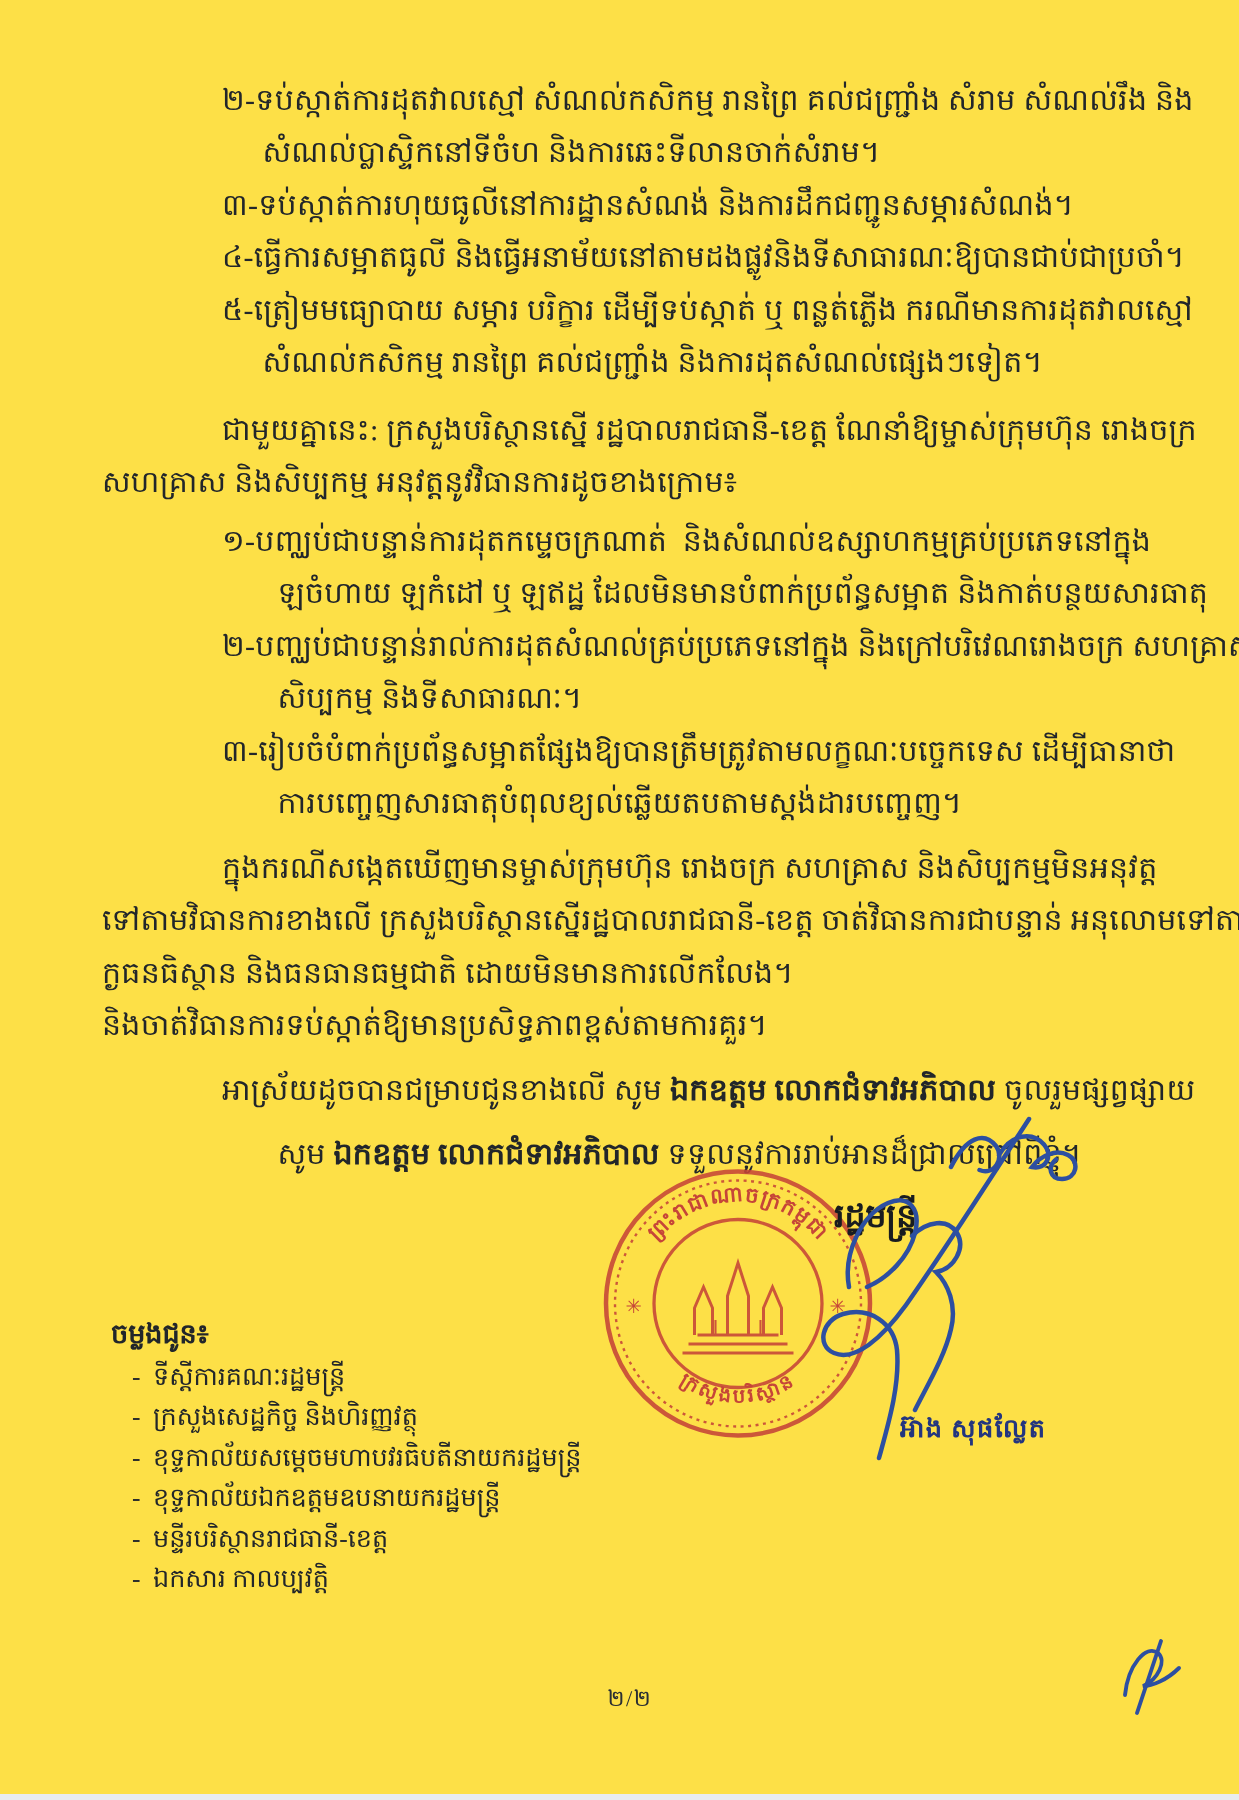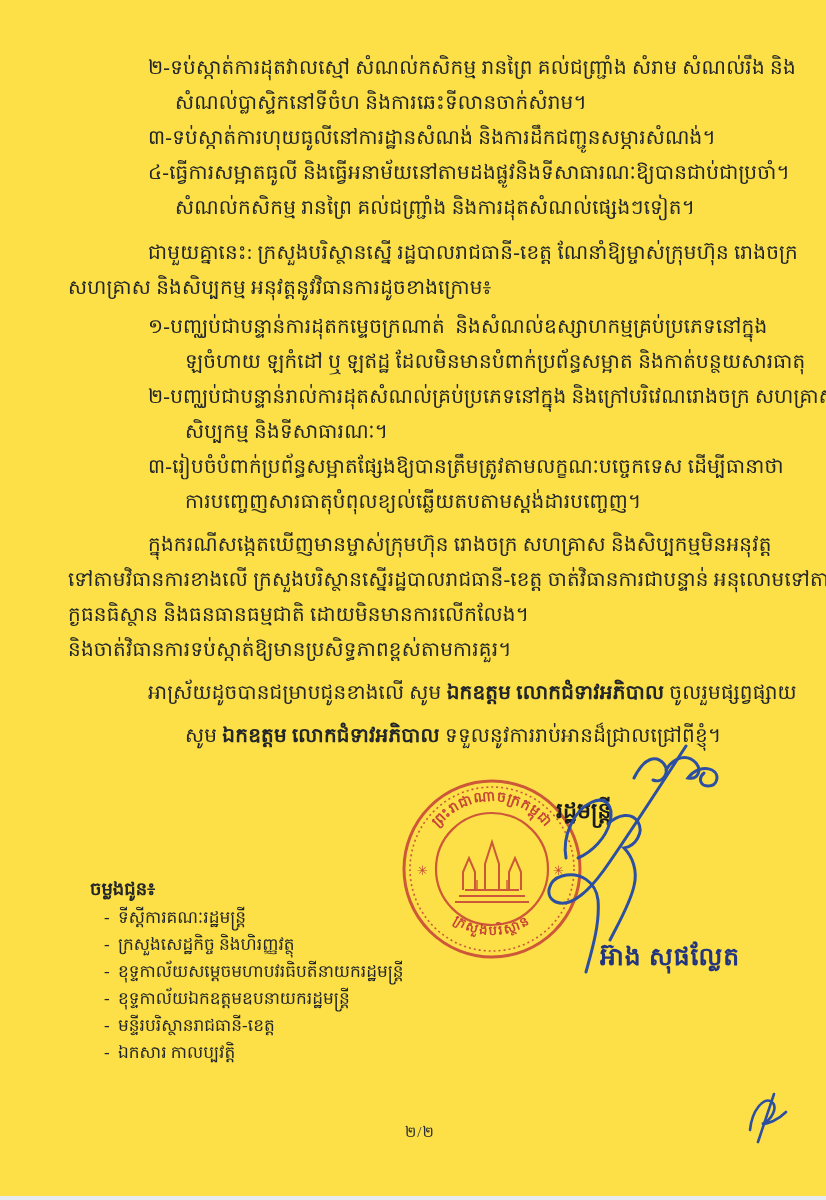--- a/index.html
+++ b/index.html
@@ -36,31 +36,31 @@
   .closing-line{margin-top:8px;}
 
   
   .minister-title{
     position:absolute;left:556px;top:797px;
     font-size:22px;font-weight:bold;color:#191c1f;
     white-space:nowrap;
   }
   .minister-name{
     position:absolute;left:600px;top:941px;
-    font-size:25px;font-weight:bold;color:#23357f;
+    font-size:17px;font-weight:bold;color:#23357f;
     white-space:nowrap;letter-spacing:1px;
   }
   .seal-wrap{position:absolute;left:393px;top:776px;width:198px;height:190px;}
   .sig-wrap{position:absolute;left:500px;top:740px;width:200px;height:240px;}
   .squiggle-wrap{position:absolute;left:630px;top:744px;width:100px;height:58px;}
   .corner-wrap{position:absolute;left:738px;top:1090px;width:54px;height:58px;}
 
   
   .cc{
-    position:absolute;left:90px;top:874px;width:430px;
+    position:absolute;left:74px;top:874px;width:430px;
     font-size:17px;
   }
   .cc-header{font-weight:bold;font-size:18px;line-height:30px;white-space:pre;}
   .cc-item{line-height:27px;padding-left:14px;white-space:pre;}
   .cc-item .dash{display:inline-block;width:14px;}
 
   .footer-page{
     position:absolute;left:405px;top:1122px;
     font-size:15px;color:#2a2e33;letter-spacing:1px;white-space:pre;
   }
@@ -68,20 +68,21 @@
 </head>
 <body>
 
 <div class="page">
 
   <div class="body-text">
     <div class="ln in1">២-ទប់ស្កាត់ការដុតវាលស្មៅ សំណល់កសិកម្ម រានព្រៃ គល់ជញ្ជ្រាំង សំរាម សំណល់រឹង និង</div>
     <div class="ln in2">សំណល់ប្លាស្ទិកនៅទីចំហ និងការឆេះទីលានចាក់សំរាម។</div>
     <div class="ln in1">៣-ទប់ស្កាត់ការហុយធូលីនៅការដ្ឋានសំណង់ និងការដឹកជញ្ជូនសម្ភារសំណង់។</div>
     <div class="ln in1">៤-ធ្វើការសម្អាតធូលី និងធ្វើអនាម័យនៅតាមដងផ្លូវនិងទីសាធារណៈឱ្យបានជាប់ជាប្រចាំ។</div>
+    <div class="ln in1">៥-ត្រៀមមធ្យោបាយ សម្ភារ បរិក្ខារ ដើម្បីទប់ស្កាត់ ឬ ពន្លត់ភ្លើង ករណីមានការដុតវាលស្មៅ</div>
     <div class="ln in2">សំណល់កសិកម្ម រានព្រៃ គល់ជញ្ជ្រាំង និងការដុតសំណល់ផ្សេងៗទៀត។</div>
     <div class="ln in1 gap-lg">ជាមួយគ្នានេះ: ក្រសួងបរិស្ថានស្នើ រដ្ឋបាលរាជធានី-ខេត្ត ណែនាំឱ្យម្ចាស់ក្រុមហ៊ុន រោងចក្រ</div>
     <div class="ln in0">សហគ្រាស និងសិប្បកម្ម អនុវត្តនូវវិធានការដូចខាងក្រោម៖</div>
     <div class="ln in1 gap-sm">១-បញ្ឈប់ជាបន្ទាន់ការដុតកម្ទេចក្រណាត់  និងសំណល់ឧស្សាហកម្មគ្រប់ប្រភេទនៅក្នុង</div>
     <div class="ln in3">ឡចំហាយ ឡកំដៅ ឬ ឡឥដ្ឋ ដែលមិនមានបំពាក់ប្រព័ន្ធសម្អាត និងកាត់បន្ថយសារធាតុ</div>
     <div class="ln in1">២-បញ្ឈប់ជាបន្ទាន់រាល់ការដុតសំណល់គ្រប់ប្រភេទនៅក្នុង និងក្រៅបរិវេណរោងចក្រ សហគ្រាស</div>
     <div class="ln in3">សិប្បកម្ម និងទីសាធារណៈ។</div>
     <div class="ln in1">៣-រៀបចំបំពាក់ប្រព័ន្ធសម្អាតផ្សែងឱ្យបានត្រឹមត្រូវតាមលក្ខណៈបច្ចេកទេស ដើម្បីធានាថា</div>
     <div class="ln in3">ការបញ្ចេញសារធាតុបំពុលខ្យល់ឆ្លើយតបតាមស្តង់ដារបញ្ចេញ។</div>
     <div class="ln in1 gap-md">ក្នុងករណីសង្កេតឃើញមានម្ចាស់ក្រុមហ៊ុន រោងចក្រ សហគ្រាស និងសិប្បកម្មមិនអនុវត្ត</div>

